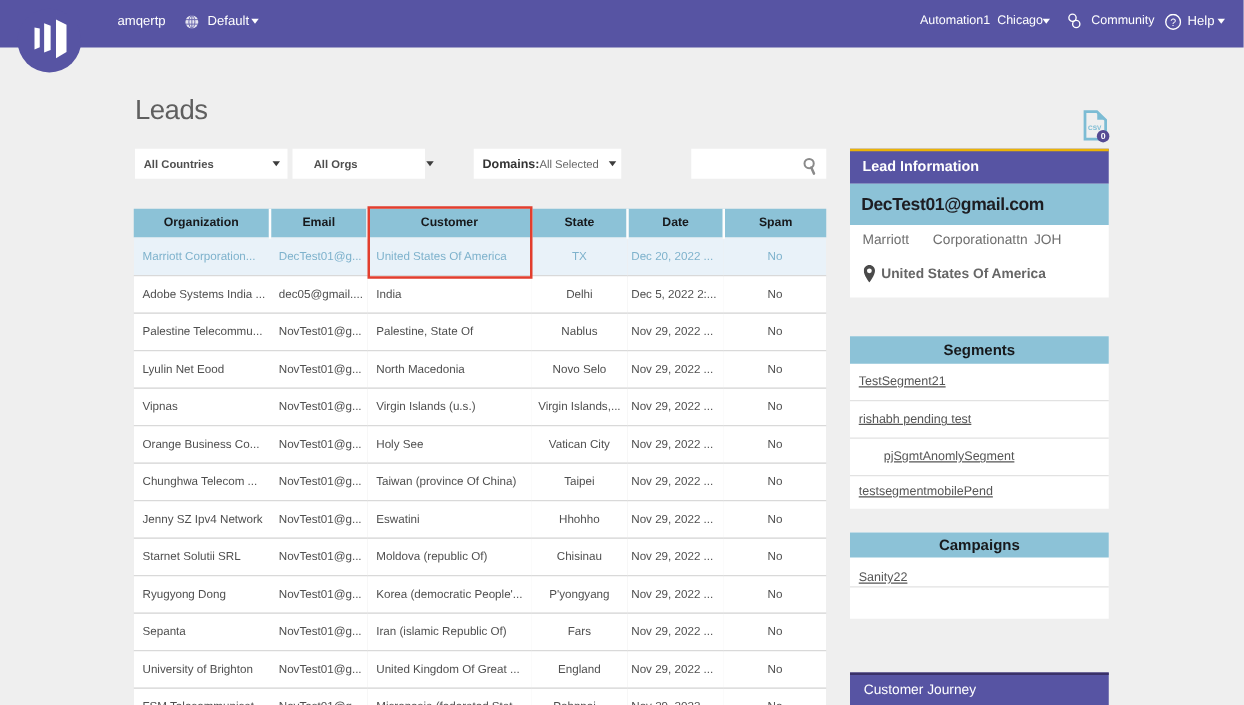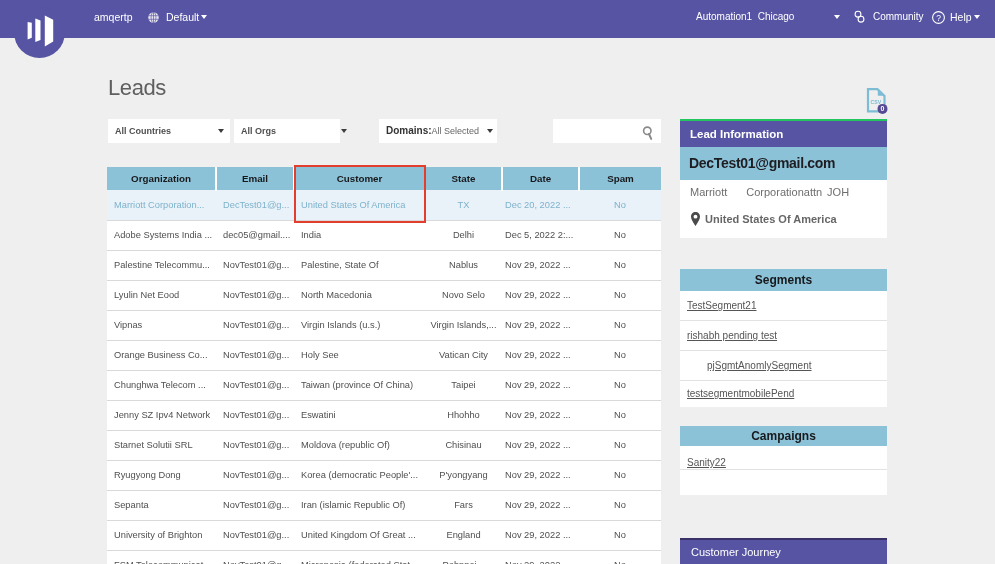--- a/index.html
+++ b/index.html
@@ -41,38 +41,38 @@
     <g stroke="#5754a3" stroke-width="0.8" fill="none" opacity="0.85">
       <ellipse cx="5.5" cy="5.5" rx="2.4" ry="5"></ellipse>
       <line x1="0.6" y1="3.7" x2="10.4" y2="3.7"></line>
       <line x1="0.6" y1="7.3" x2="10.4" y2="7.3"></line>
       <line x1="5.5" y1="0.5" x2="5.5" y2="10.5"></line>
     </g>
   </svg>
   <div class="tb-text" style="left:166px;">Default</div>
   <div class="caret" style="left:201px; top:15px; border-top-color:#fff;"></div>
 
-  <div class="tb-text" style="left:696px; font-size:10px;">Automation1&nbsp; Chicago</div>
+  <div class="tb-text" style="left:736px; font-size:10px;">Automation1&nbsp; Chicago</div>
   <div class="caret" style="left:834px; top:15px; border-top-color:#fff;"></div>
   <svg class="abs" style="left:853px; top:10px;" width="13" height="14" viewBox="0 0 13 14">
     <circle cx="5" cy="4.2" r="2.9" fill="none" stroke="#fff" stroke-width="1.1"></circle>
     <circle cx="8" cy="9.2" r="2.9" fill="none" stroke="#fff" stroke-width="1.1"></circle>
   </svg>
   <div class="tb-text" style="left:873px; font-size:10px;">Community</div>
   <svg class="abs" style="left:932px; top:11px;" width="13" height="13" viewBox="0 0 13 13">
     <circle cx="6.5" cy="6.5" r="5.9" fill="none" stroke="#fff" stroke-width="1.1"></circle>
     <text x="6.5" y="9.6" font-size="8.5" fill="#fff" text-anchor="middle" font-family="Liberation Sans">?</text>
   </svg>
   <div class="tb-text" style="left:950px;">Help</div>
   <div class="caret" style="left:974px; top:15px; border-top-color:#fff;"></div>
 
   <div class="abs" style="left:108px; top:75px; font-size:22px; letter-spacing:-0.4px; color:#5f5f5f;">Leads</div>
 
   <div class="dd" style="left:108px; width:122px; padding-left:7px;">All Countries<span class="caret" style="left:110px; top:10px;"></span></div>
-  <div class="dd" style="left:234px; width:106px; padding-left:7px;">All Orgs<span class="caret" style="left:107px; top:10px;"></span></div>
+  <div class="dd" style="left:234px; width:106px; padding-left:17px;">All Orgs<span class="caret" style="left:107px; top:10px;"></span></div>
   <div class="dd" style="left:379px; width:118px; padding-left:7px;"><span style="color:#333; font-size:10px;">Domains:</span><span style="font-size:9px;color:#666;font-weight:normal;">All Selected</span><span class="caret" style="left:108px; top:10px;"></span></div>
   <div class="dd" style="left:553px; width:108px;">
     <svg class="abs" style="left:88px; top:6px;" width="14" height="16" viewBox="0 0 14 16">
       <circle cx="6.3" cy="5.8" r="3.7" fill="none" stroke="#8a8a8a" stroke-width="1.6"></circle>
       <line x1="8" y1="9" x2="10.2" y2="13.9" stroke="#8a8a8a" stroke-width="2" stroke-linecap="round"></line>
     </svg>
   </div>
 
   <table class="leads">
     <colgroup>
@@ -203,21 +203,21 @@
 
   <svg class="abs" style="left:865.5px; top:88px;" width="25" height="27" viewBox="0 0 25 27">
     <path d="M2 1.2 L11.5 1.2 L18.5 8 L18.5 23.3 L2 23.3 Z" fill="none" stroke="#7cbcd4" stroke-width="2.2"></path>
     <path d="M11.8 1.2 L11.8 7.7 L18.5 7.7 Z" fill="#7cbcd4"></path>
     <text x="9.8" y="16.2" font-size="5.2" font-weight="bold" fill="#7cbcd4" text-anchor="middle" font-family="Liberation Sans">CSV</text>
     <circle cx="16.5" cy="20.9" r="5" fill="#554a93"></circle>
     <text x="16.5" y="23.4" font-size="7" font-weight="bold" fill="#fff" text-anchor="middle" font-family="Liberation Sans">0</text>
   </svg>
 
   <div class="panel" style="top:119px; height:119px;">
-    <div style="background:#5754a3; border-top:2px solid #22c55e; color:#fff; font-weight:bold; font-size:11.5px; height:28px; line-height:26px; padding-left:10px;">Lead Information</div>
+    <div style="background:#5754a3; border-top:2px solid #eab308; color:#fff; font-weight:bold; font-size:11.5px; height:28px; line-height:26px; padding-left:10px;">Lead Information</div>
     <div style="background:#8cc2d7; color:#1d1d22; font-weight:bold; font-size:14px; letter-spacing:-0.3px; height:33px; line-height:33px; padding-left:9px;">DecTest01@gmail.com</div>
     <div style="color:#6e6e6e; font-size:11px; padding:6px 0 0 10px; white-space:nowrap;">Marriott<span style="margin-left:19px;">Corporationattn</span><span style="margin-left:5px;">JOH</span></div>
     <div style="position:relative; color:#666; font-size:11px; font-weight:bold; padding:14.5px 0 0 25px; white-space:nowrap;">
       <svg style="position:absolute; left:10.5px; top:13.5px;" width="9" height="14" viewBox="0 0 9 14">
         <path d="M4.5 0 C2 0 0 2.1 0 4.6 C0 8.1 4.5 14 4.5 14 C4.5 14 9 8.1 9 4.6 C9 2.1 7 0 4.5 0 Z M4.5 6.6 A1.95 1.95 0 1 1 4.5 2.7 A1.95 1.95 0 0 1 4.5 6.6 Z" fill="#4a4a4a"></path>
       </svg>
       United States Of America</div>
   </div>
 
   <div class="panel" style="top:269px; height:138px;">

